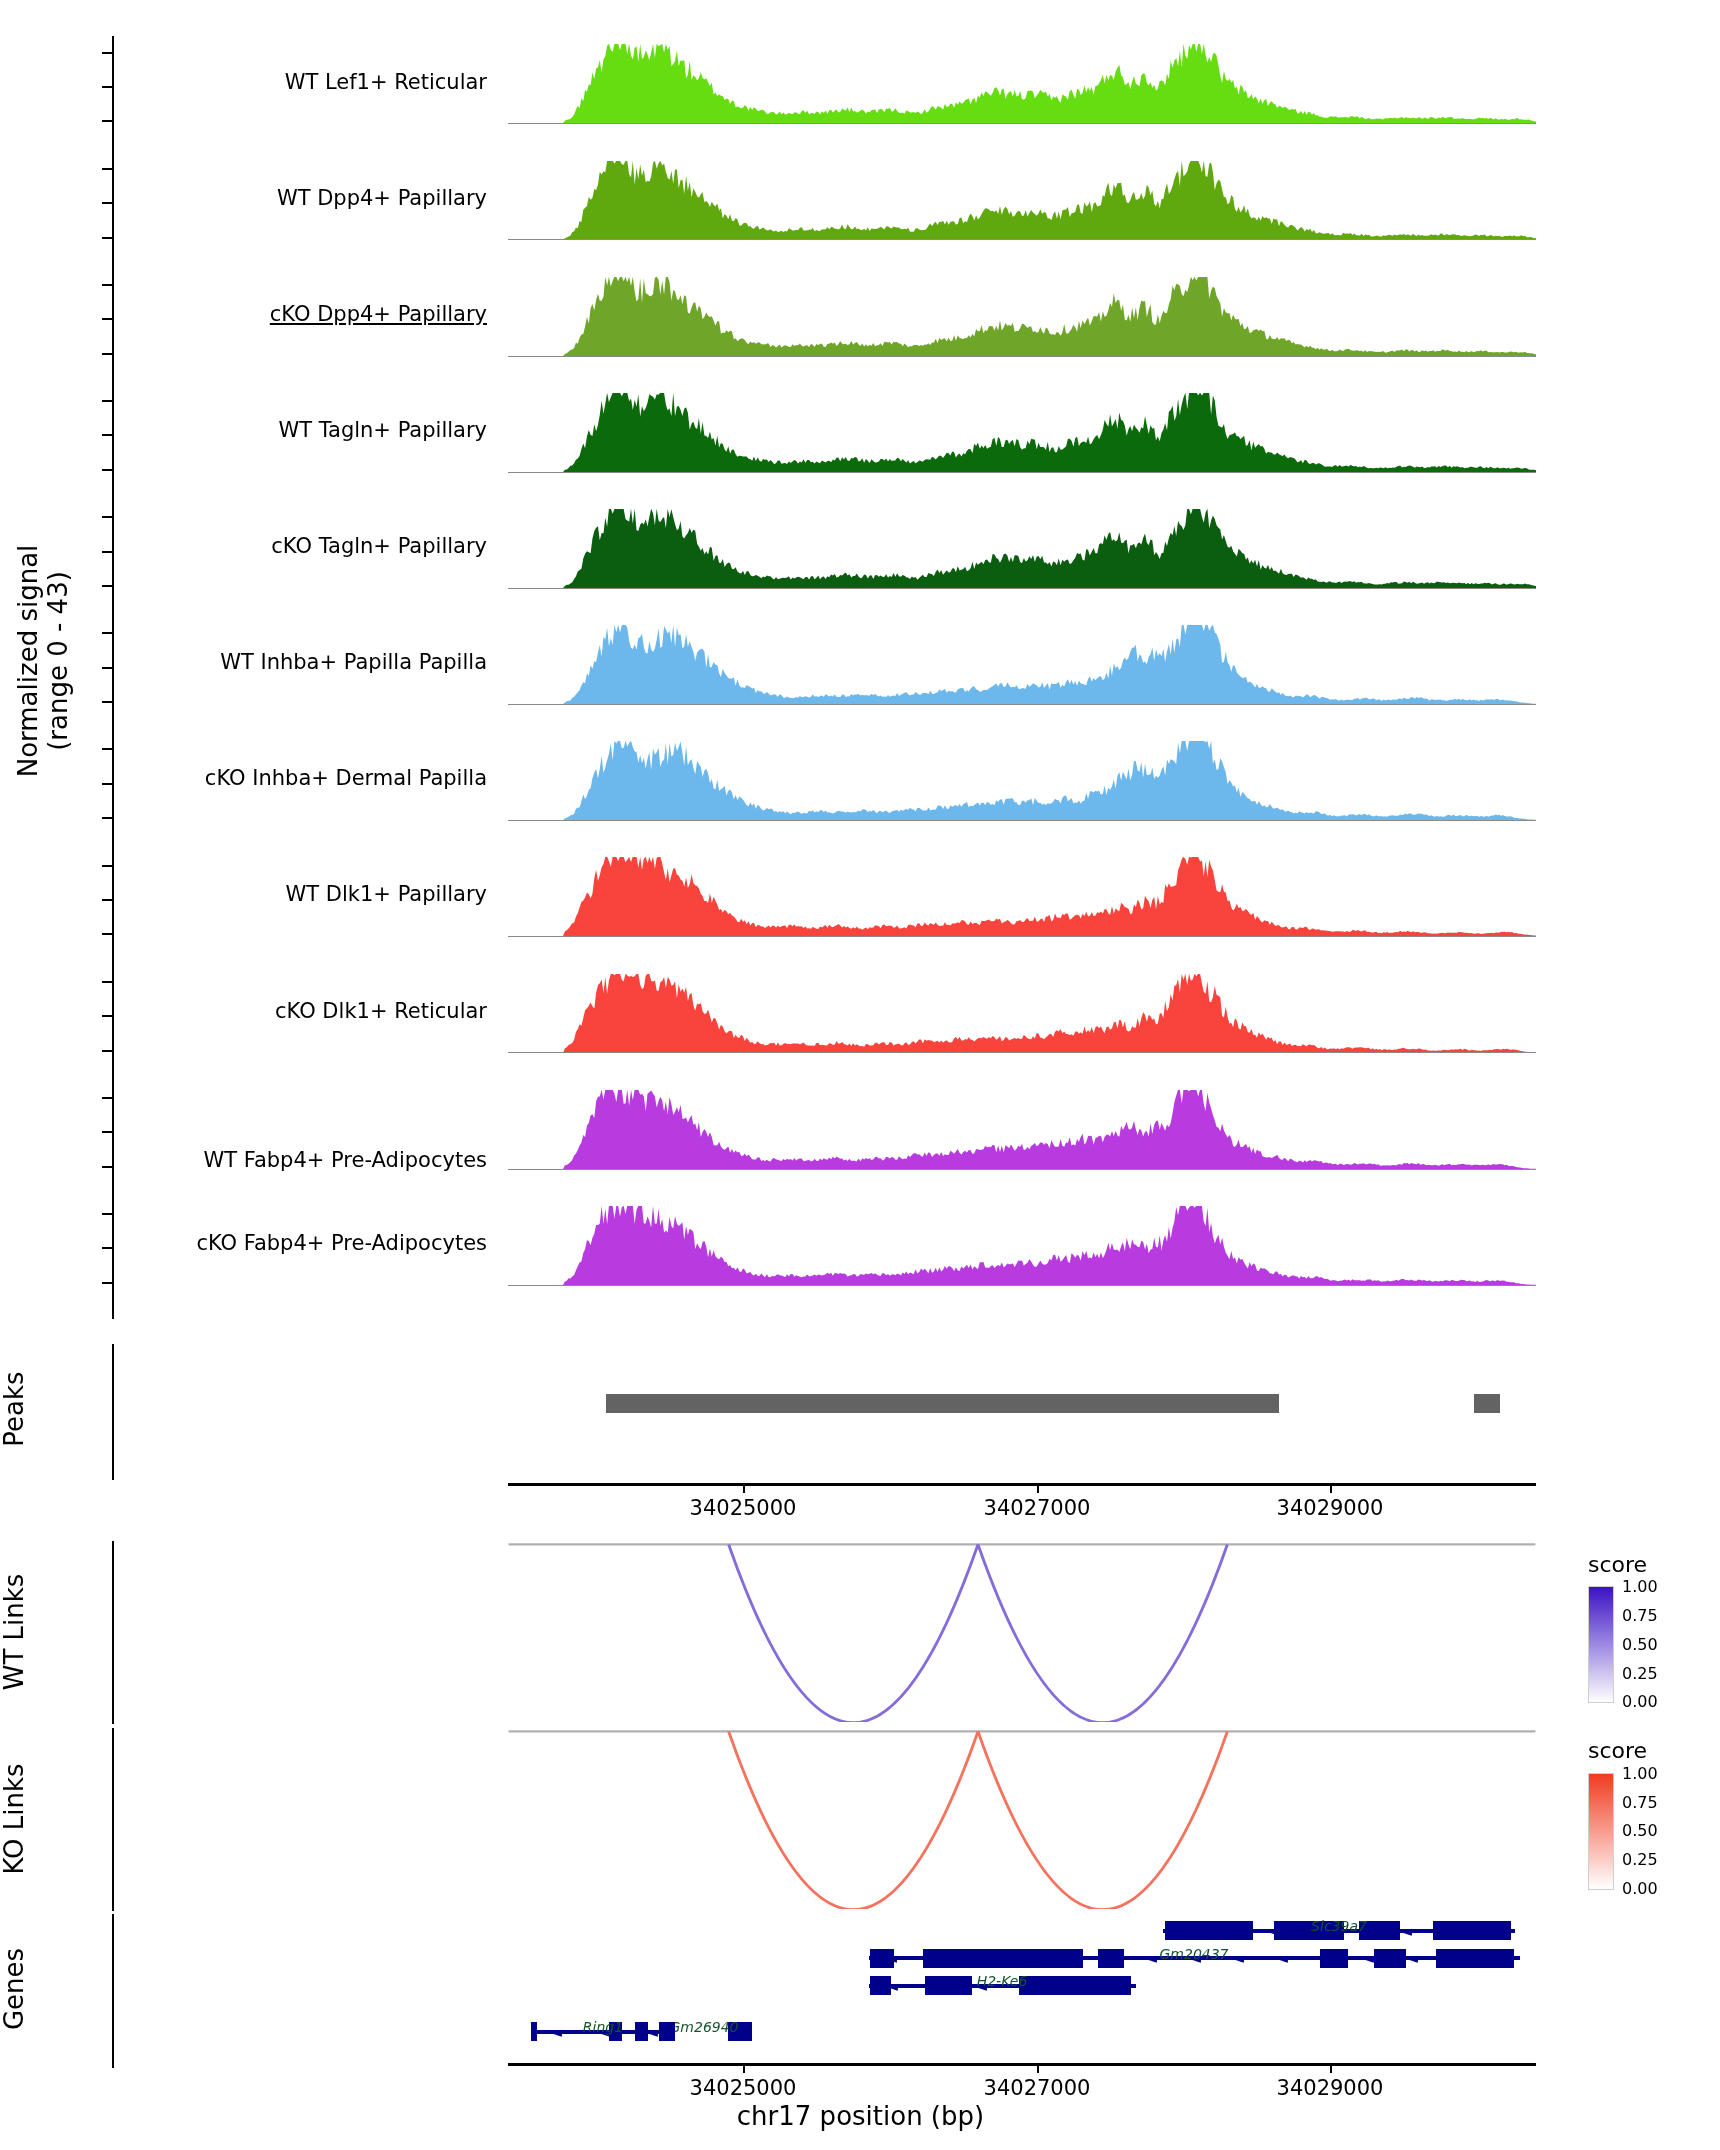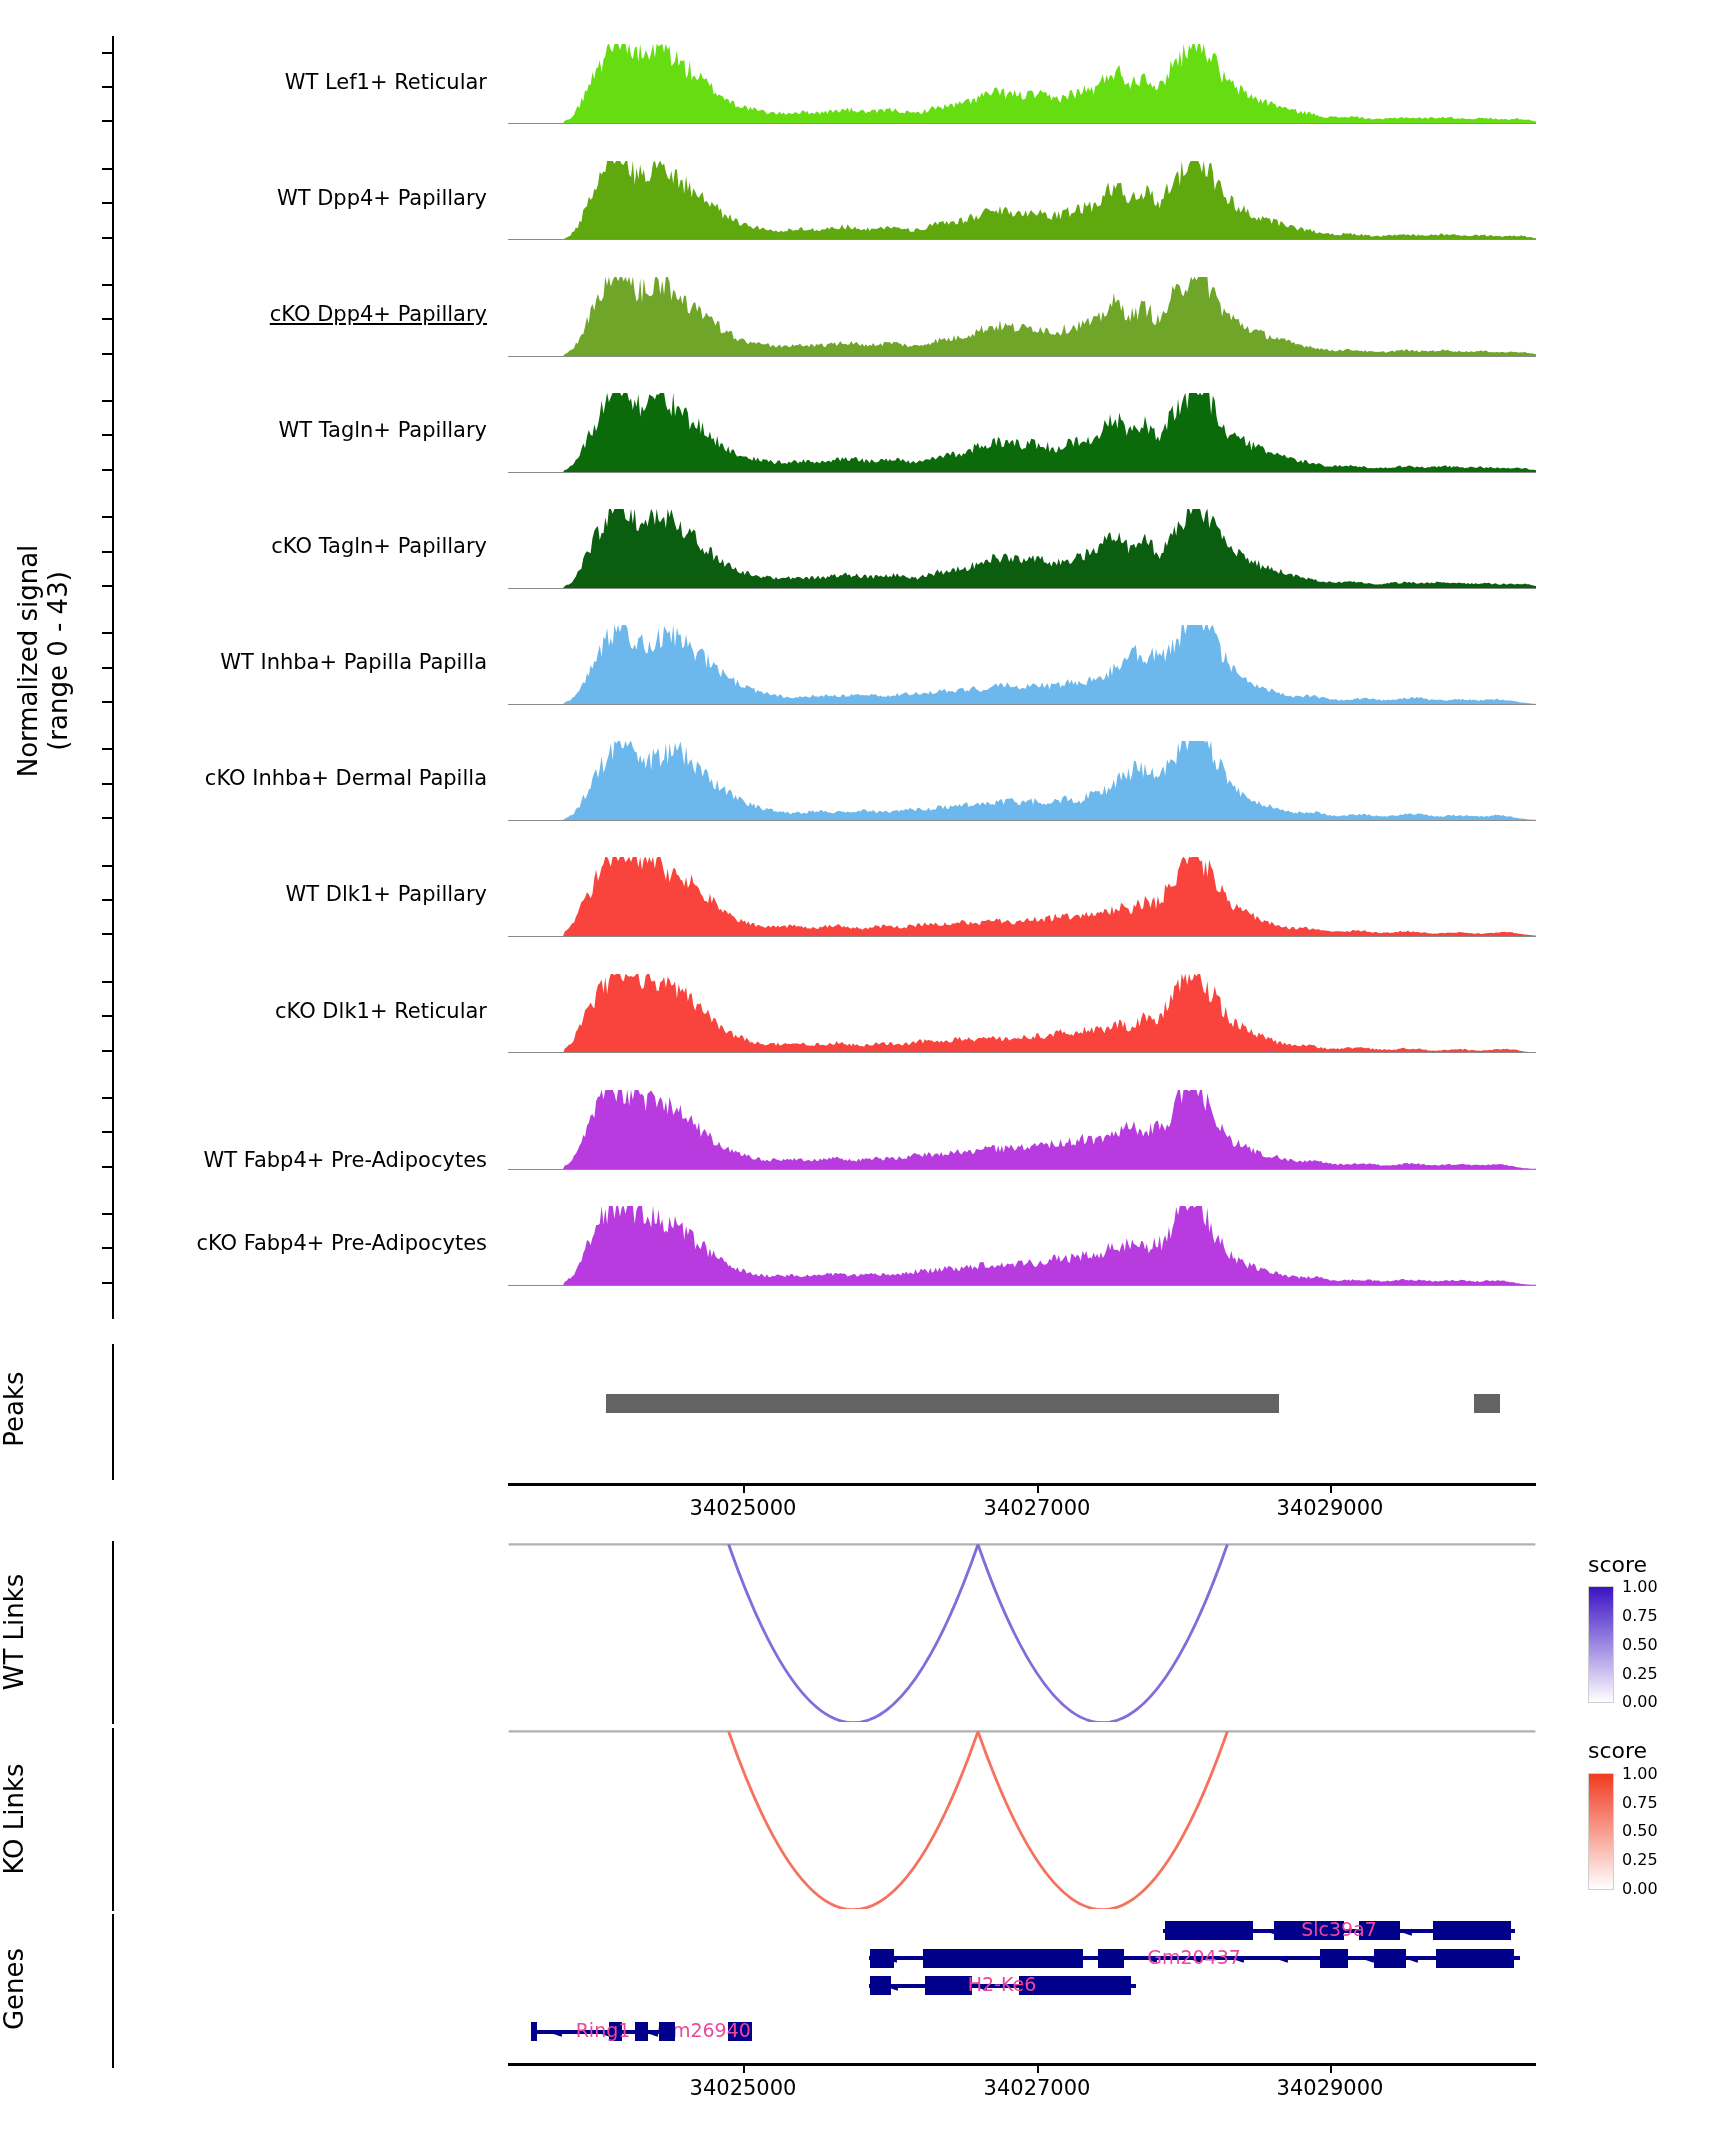--- a/index.html
+++ b/index.html
@@ -33,21 +33,21 @@
   .gaxis .tlab{position:absolute;top:13px;font-size:21px;transform:translateX(-50%);white-space:nowrap;}
 
   
   .legend-title{position:absolute;font-size:22px;}
   .legend-bar{position:absolute;width:24.4px;border:0.7px solid #cfcfcf;}
   .legend-tick{position:absolute;font-size:16px;transform:translateY(-50%);white-space:nowrap;}
 
   
   .gene-line{position:absolute;background:#00008B;height:3.6px;}
   .gene-exon{position:absolute;background:#00008B;}
-  .gene-name{position:absolute;font-size:19px;color:#ec4899;white-space:nowrap;transform:translateX(-50%);}
+  .gene-name{position:absolute;font-size:14px;color:#14532d;white-space:nowrap;transform:translateX(-50%);font-style:italic;}
   .arrow{position:absolute;color:#00008B;font-size:14.3px;line-height:1;}
 
   .axis-ticks-left{position:absolute;width:2.2px;background:#000;}
   .side-tick{position:absolute;height:2.2px;background:#000;width:11.5px;}
 
   .xtitle{position:absolute;font-size:26px;text-align:center;width:100%;}
 </style>
 </head>
 <body>
 
@@ -282,20 +282,21 @@
   <div class="gaxis" id="gaxis-bottom" style="left:508px;top:2063px;width:1028px;height:43px;">
     <div class="bar"></div>
   <div class="tick" style="left: 235px;"></div>
       <div class="tlab" style="left: 235px;">34025000</div>
       <div class="tick" style="left: 529px;"></div>
       <div class="tlab" style="left: 529px;">34027000</div>
       <div class="tick" style="left: 822px;"></div>
       <div class="tlab" style="left: 822px;">34029000</div>
     </div>
 
+  <div class="xtitle" style="left:0;top:2101px;">chr17 position (bp)</div>
 
   <div id="legends">
       <div class="legend-title" style="left: 1588px; top: 1552px;">score</div>
       <div class="legend-bar" style="left: 1588px; top: 1586px; height: 115px; background: linear-gradient(rgb(59, 18, 196), rgb(255, 255, 255));"></div>
       <div class="legend-tick" style="left: 1622px; top: 1586px;">1.00</div>
       <div class="legend-tick" style="left: 1622px; top: 1615px;">0.75</div>
       <div class="legend-tick" style="left: 1622px; top: 1644px;">0.50</div>
       <div class="legend-tick" style="left: 1622px; top: 1673px;">0.25</div>
       <div class="legend-tick" style="left: 1622px; top: 1701px;">0.00</div>
       <div class="legend-title" style="left: 1588px; top: 1738px;">score</div>

